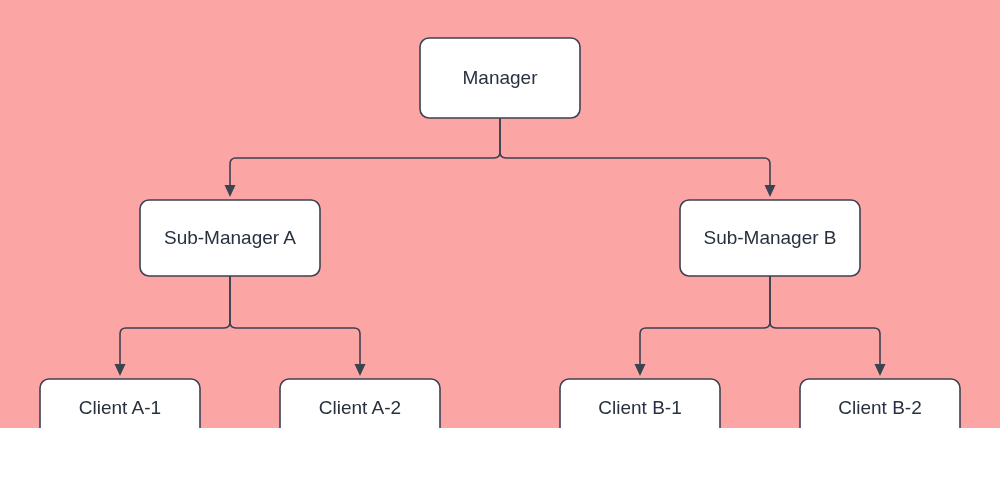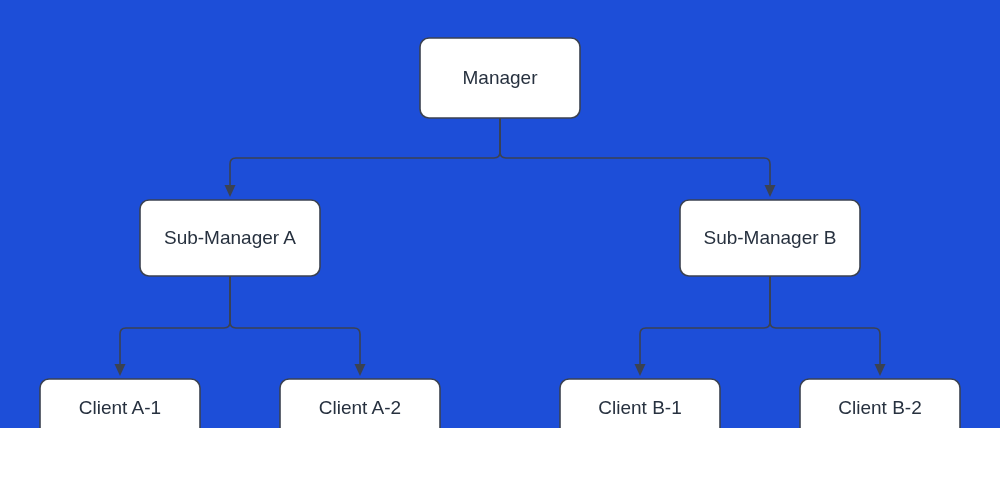--- a/index.html
+++ b/index.html
@@ -4,21 +4,21 @@
 <style>
   html, body {
     margin: 0;
     padding: 0;
     background: #ffffff;
   }
   #canvas {
     position: relative;
     width: 1000px;
     height: 428px;
-    background: #1d4ed8;
+    background: #fca5a5;
     overflow: hidden;
     font-family: "Liberation Sans", sans-serif;
   }
   #diagram-svg {
     position: absolute;
     left: 0;
     top: 0;
     width: 1000px;
     height: 480px;
   }

